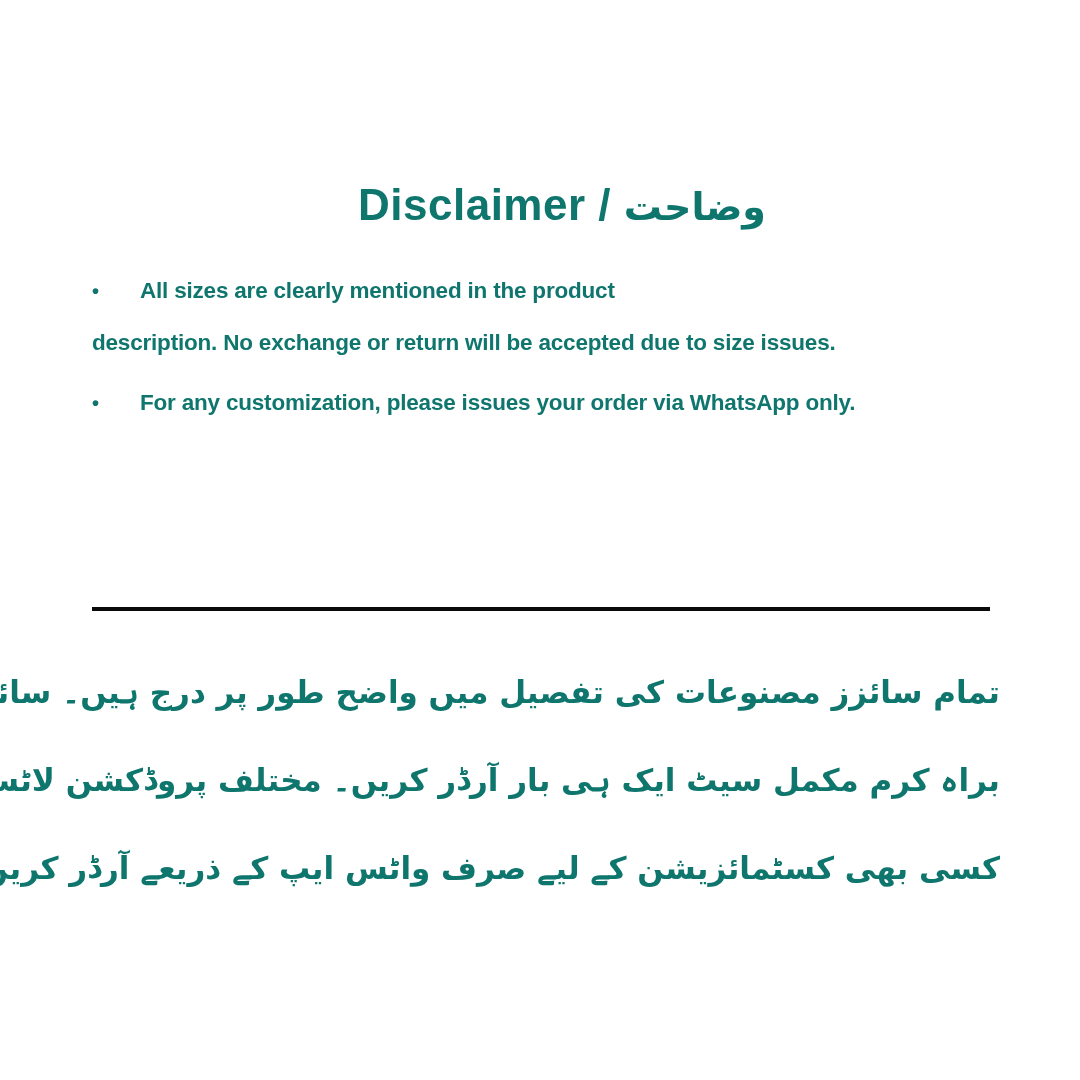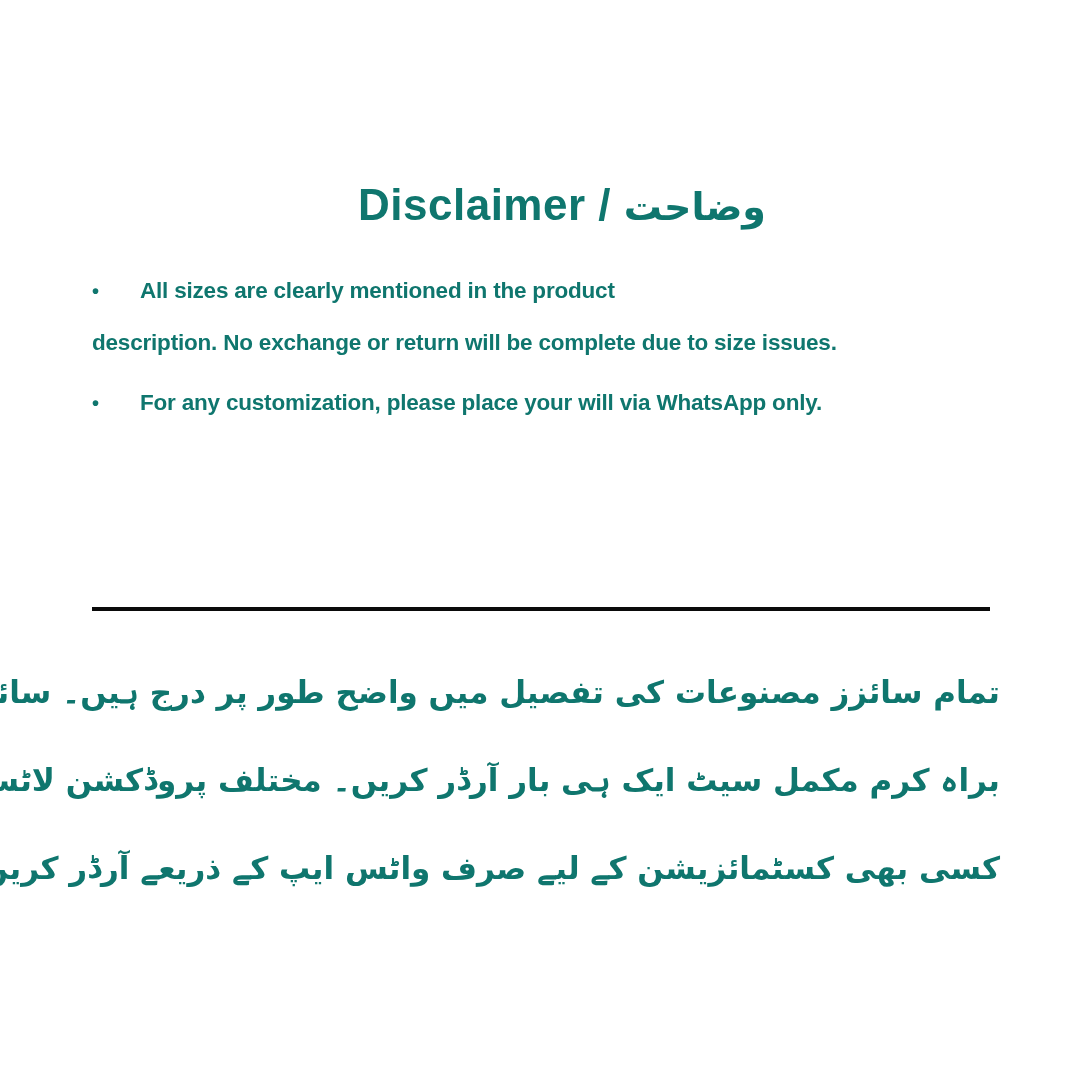--- a/index.html
+++ b/index.html
@@ -81,27 +81,27 @@
   <h1 class="title" style="margin:0;">
     <span class="title-english">Disclaimer</span><span class="title-sep"> / </span><span class="title-urdu">وضاحت</span>
   </h1>
 
   <div class="bullets">
 
     <div class="bullet-para">
       <div class="b-line">
         <span class="bullet-dot">•</span><span>All sizes are clearly mentioned in the product</span>
       </div>
-      <div class="b-line cont">description. No exchange or return will be complete due to size issues.</div>
+      <div class="b-line cont">description. No exchange or return will be accepted due to size issues.</div>
     </div>
 
 
     <div class="bullet-para spaced">
       <div class="b-line">
-        <span class="bullet-dot">•</span><span>For any customization, please place your will via WhatsApp only.</span>
+        <span class="bullet-dot">•</span><span>For any customization, please issues your order via WhatsApp only.</span>
       </div>
     </div>
 
   </div>
 
   <div class="divider"></div>
 
   <div class="urdu-block">
     <div class="urdu-line">تمام سائزز مصنوعات کی تفصیل میں واضح طور پر درج ہیں۔ سائز کے مسئلے پر واپسی یا تبادلہ ممکن نہیں ہو گا۔</div>
     <div class="urdu-line">براہ کرم مکمل سیٹ ایک ہی بار آرڈر کریں۔ مختلف پروڈکشن لاٹس کی وجہ سے رنگت میں معمولی فرق ہو سکتا ہے۔</div>

